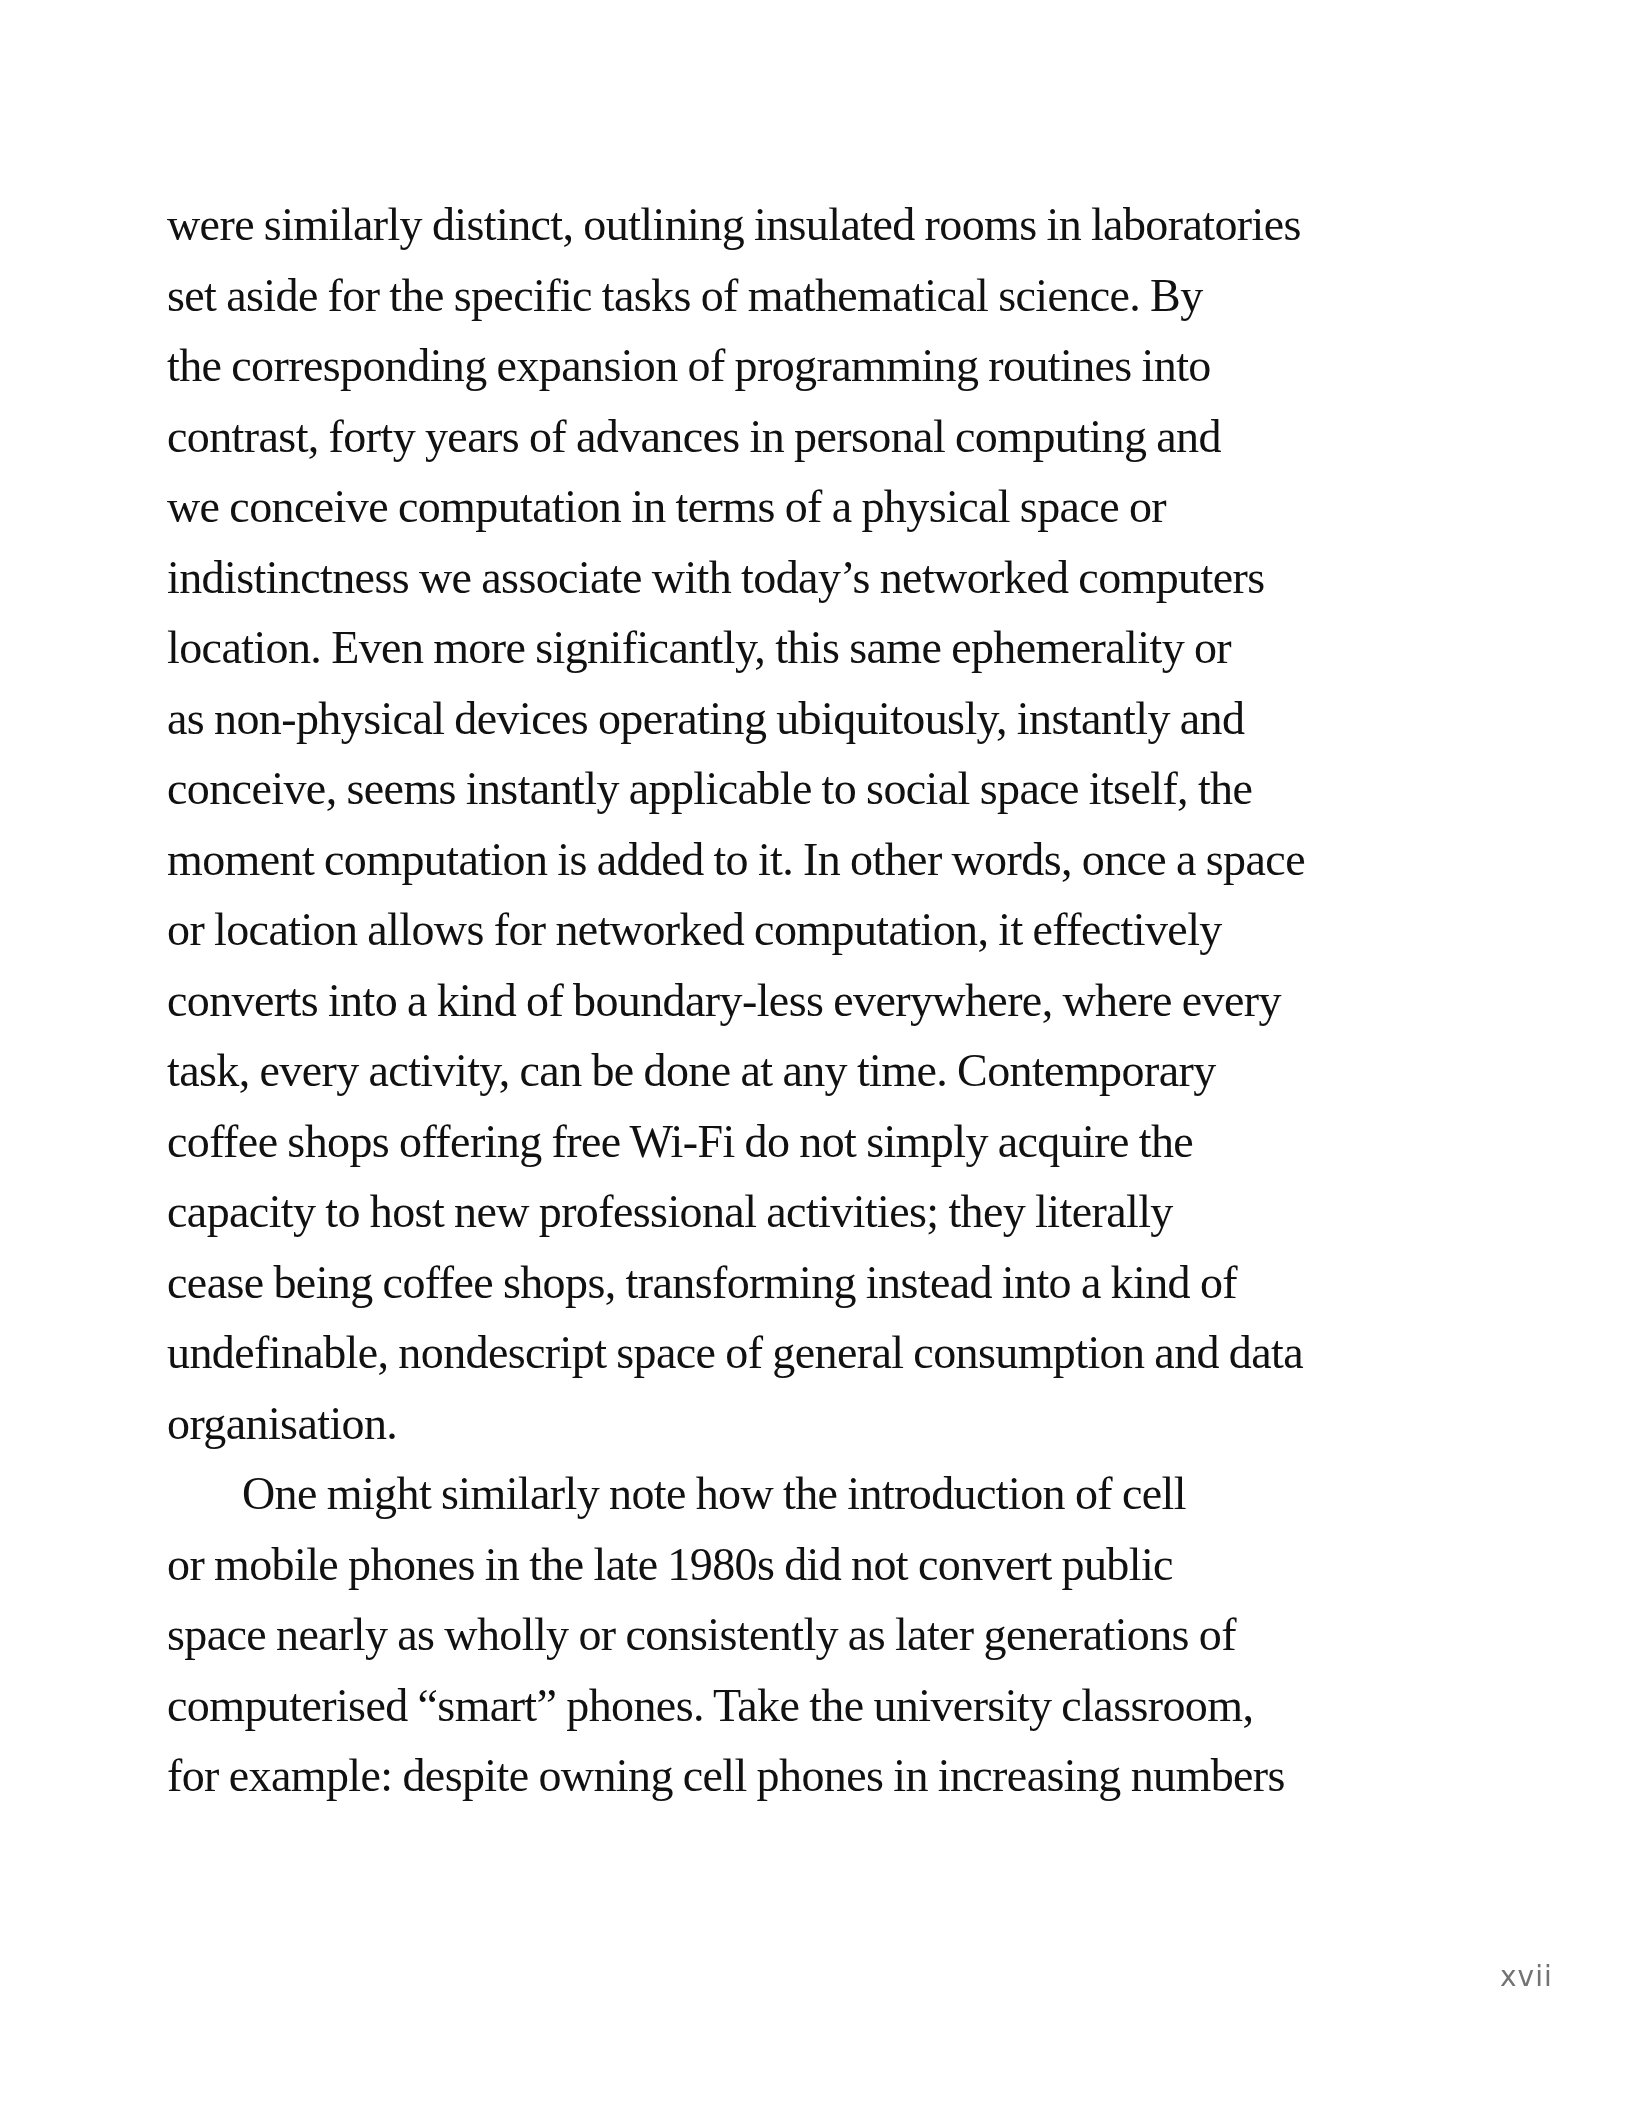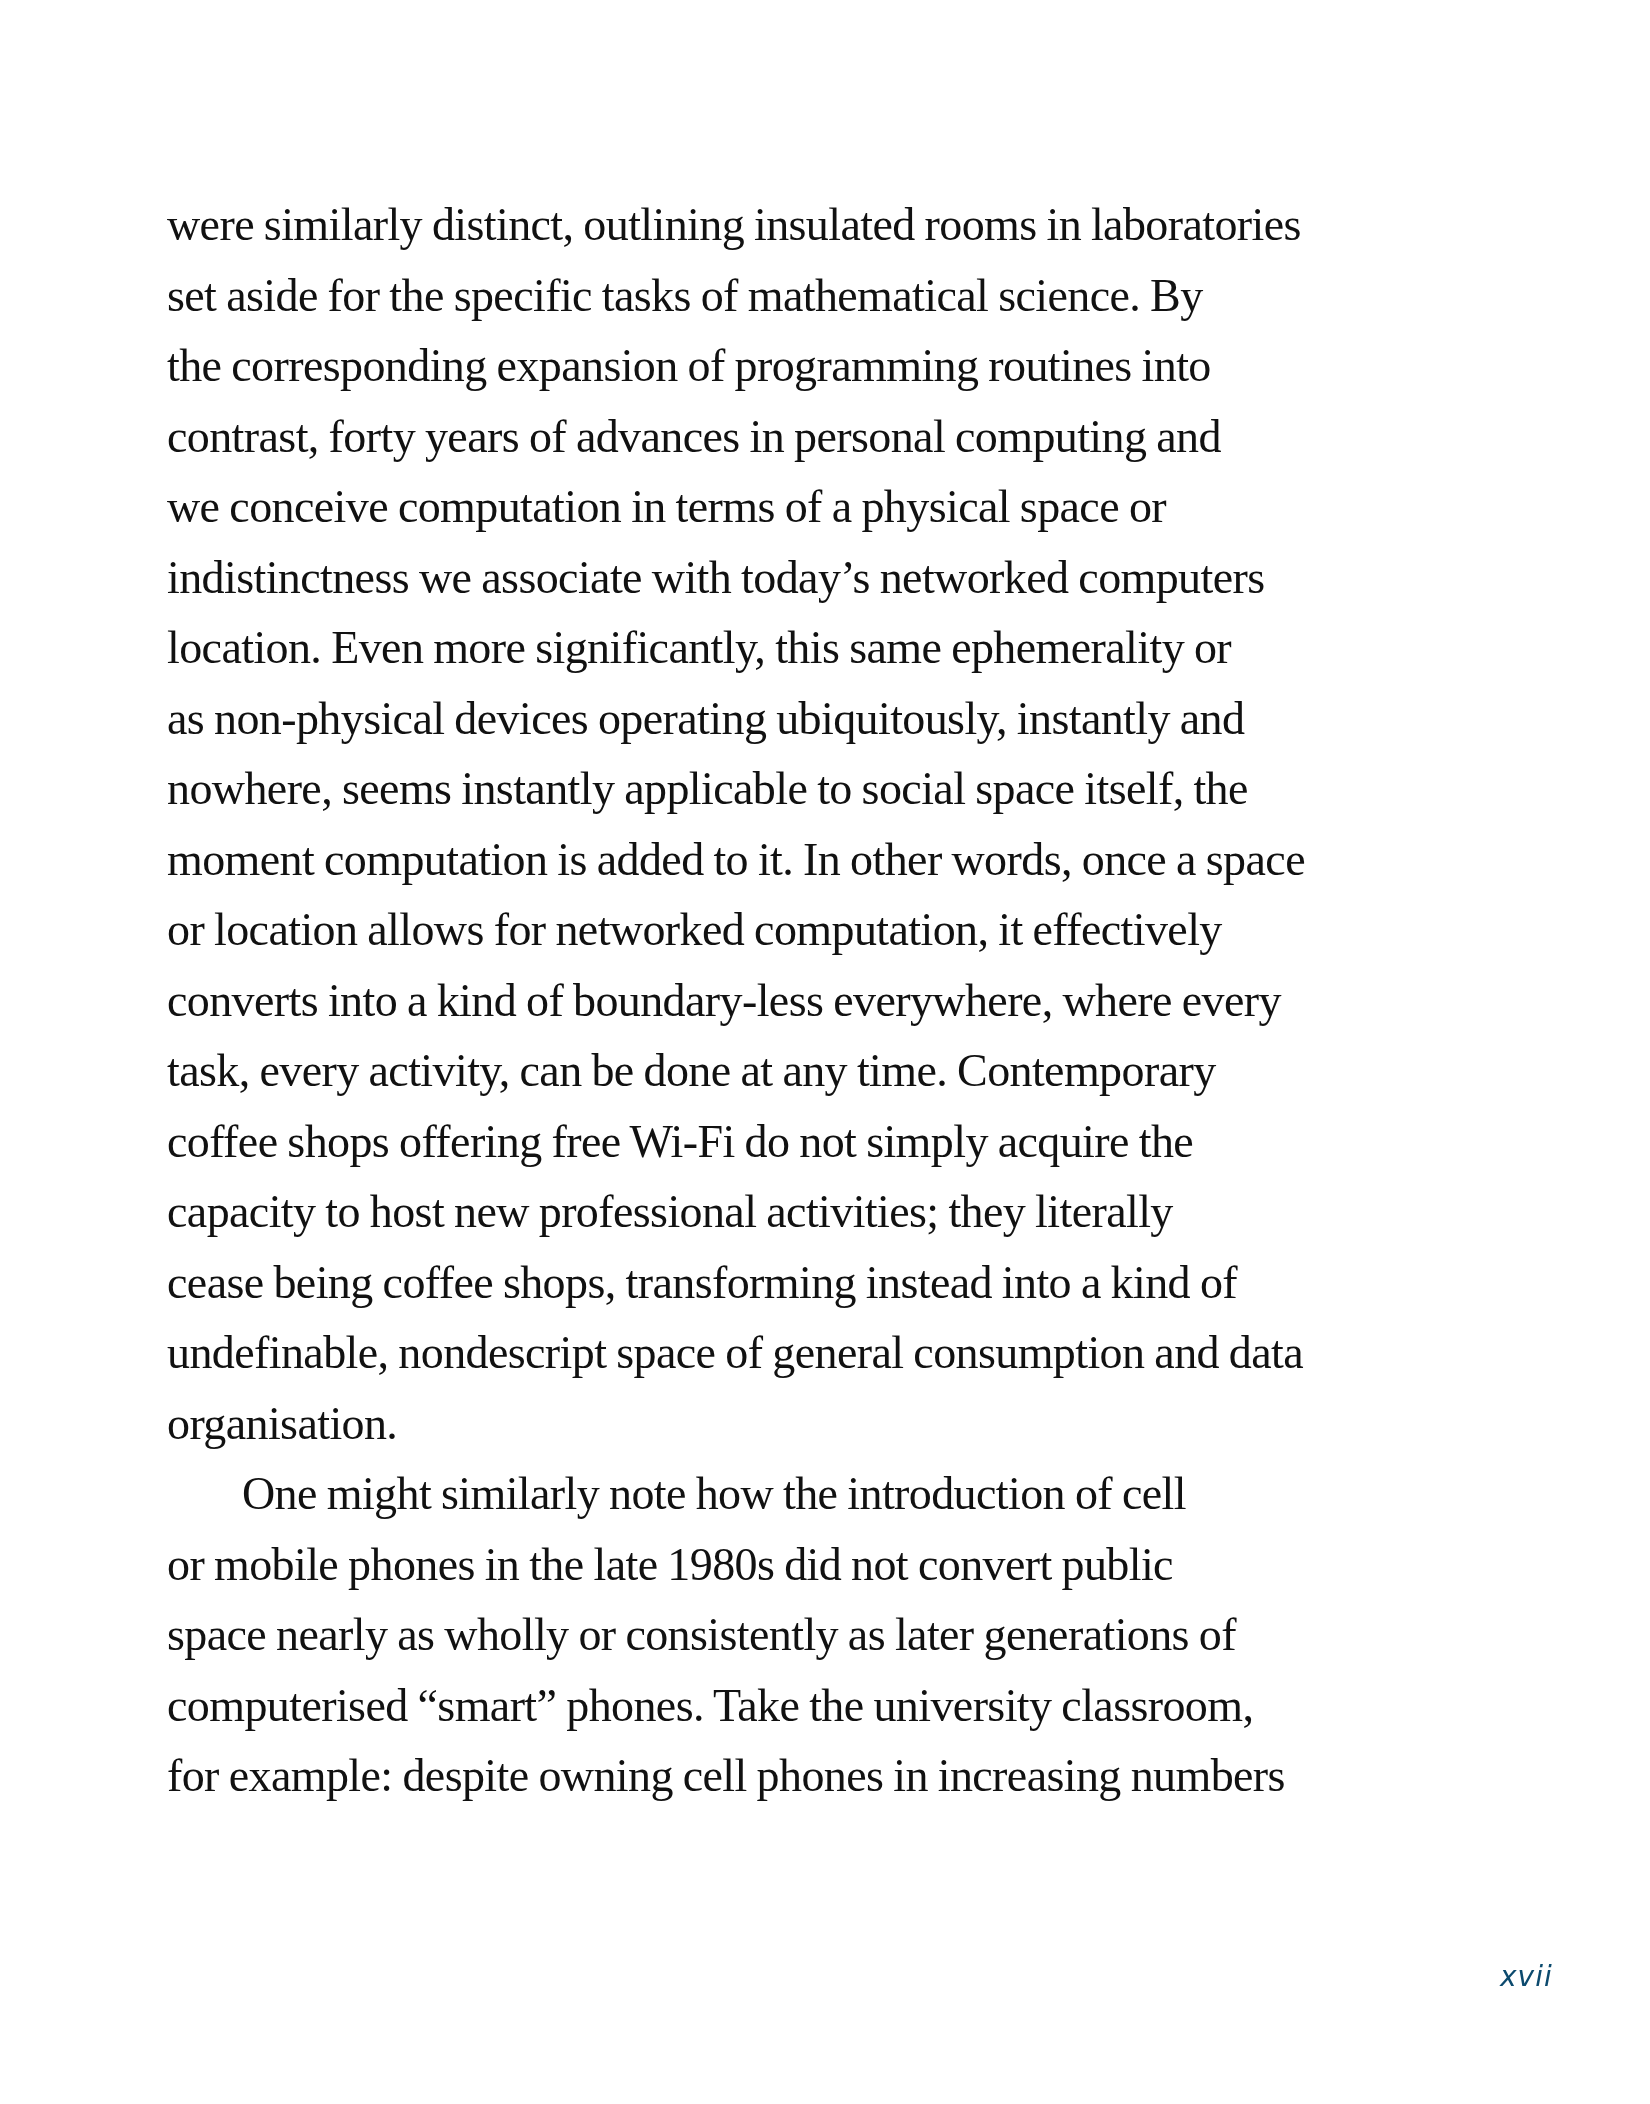--- a/index.html
+++ b/index.html
@@ -39,40 +39,39 @@
     }
     .line.indent {
       padding-left: 75px;
     }
     .page-number {
       position: absolute;
       left: 1500px;
       top: 1960px;
       font-family: "DejaVu Sans", "Liberation Sans", sans-serif;
       font-size: 28px;
-      color: #0c4a6e;
+      color: #737373;
       letter-spacing: 1px;
-      font-style: italic;
     }
   </style>
 </head>
 <body>
 
 <div class="page">
   <div class="text-block">
     <div class="paragraph">
       <span class="line">were similarly distinct, outlining insulated rooms in laboratories</span>
       <span class="line">set aside for the specific tasks of mathematical science. By</span>
       <span class="line">the corresponding expansion of programming routines into</span>
       <span class="line">contrast, forty years of advances in personal computing and</span>
       <span class="line">we conceive computation in terms of a physical space or</span>
       <span class="line">indistinctness we associate with today’s networked computers</span>
       <span class="line">location. Even more significantly, this same ephemerality or</span>
       <span class="line">as non-physical devices operating ubiquitously, instantly and</span>
-      <span class="line">nowhere, seems instantly applicable to social space itself, the</span>
+      <span class="line">conceive, seems instantly applicable to social space itself, the</span>
       <span class="line">moment computation is added to it. In other words, once a space</span>
       <span class="line">or location allows for networked computation, it effectively</span>
       <span class="line">converts into a kind of boundary-less everywhere, where every</span>
       <span class="line">task, every activity, can be done at any time. Contemporary</span>
       <span class="line">coffee shops offering free Wi-Fi do not simply acquire the</span>
       <span class="line">capacity to host new professional activities; they literally</span>
       <span class="line">cease being coffee shops, transforming instead into a kind of</span>
       <span class="line">undefinable, nondescript space of general consumption and data</span>
       <span class="line">organisation.</span>
     </div>

